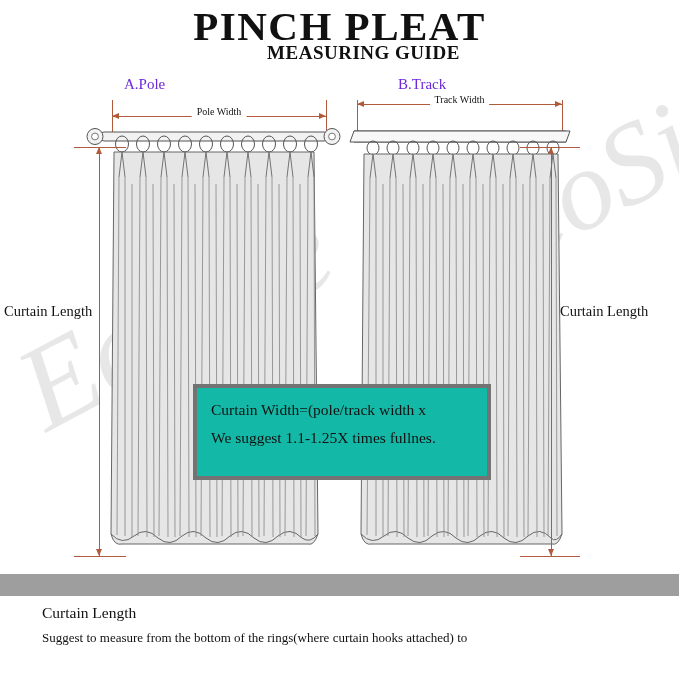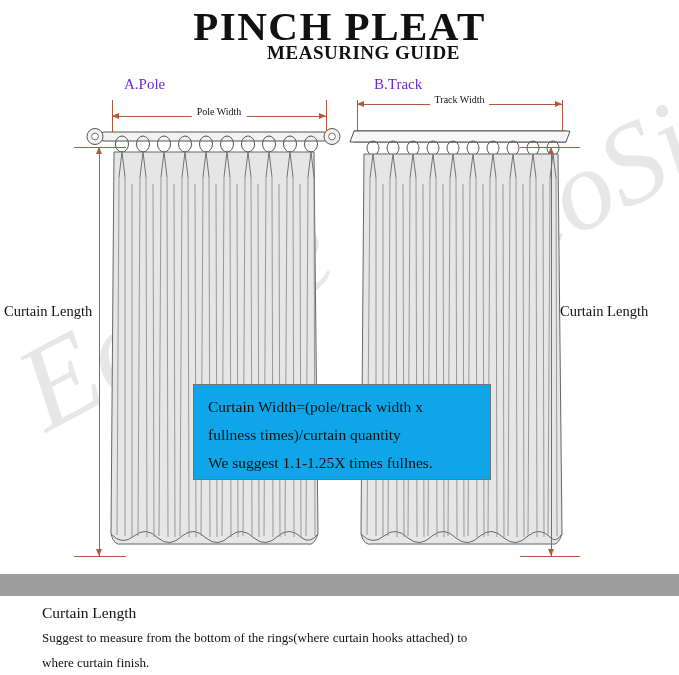--- a/index.html
+++ b/index.html
@@ -43,21 +43,21 @@
     letter-spacing: 0.5px;
     padding-left: 24px;
   }
   .panel-label {
     position: absolute;
     font-size: 15px;
     font-weight: normal;
     color: #6d28d9;
   }
   #label-pole  { left: 124px; top: 76px; }
-  #label-track { left: 374px; top: 76px; }
+  #label-track { left: 398px; top: 76px; }
 
   
   .watermark {
     position: absolute;
     font-family: "Liberation Serif", serif;
     color: rgba(170,170,170,0.28);
     font-size: 120px;
     font-style: italic;
     user-select: none;
     pointer-events: none;
@@ -131,22 +131,22 @@
   
   .curtain-svg { position: absolute; }
 
   
   #formula-box {
     position: absolute;
     left: 193px;
     top: 384px;
     width: 298px;
     height: 96px;
-    background: #0ea5e9;
-    border: 1px solid #737373;
+    background: #14b8a6;
+    border: 4px solid #737373;
     padding: 8px 12px 0 14px;
     box-sizing: border-box;
   }
   #formula-box div {
     font-size: 15.5px;
     line-height: 28px;
     color: #111;
     white-space: nowrap;
   }
 
@@ -362,24 +362,22 @@
   <div class="tick-h" style="left:520px; top:147px; width:60px;"></div>
   <div class="tick-h" style="left:520px; top:556px; width:60px;"></div>
   <div class="dim-v" style="left:551px; top:147px; height:409px;">
     <span class="arrow-t"></span>
     <span class="arrow-b"></span>
   </div>
   <div class="len-label" id="len-right">Curtain Length</div>
 
   <div id="formula-box">
     <div>Curtain Width=(pole/track width x</div>
-    <div>fullness times)/curtain quantity</div>
     <div>We suggest 1.1-1.25X times fullnes.</div>
   </div>
 
   <div id="footer-bar"></div>
   <div id="footer">
     <div class="f-title">Curtain Length</div>
     <div class="f-text">Suggest to measure from the bottom of the rings(where curtain hooks attached) to</div>
-    <div class="f-text">where curtain finish.</div>
   </div>
 
 </div>
 
 </body></html>

